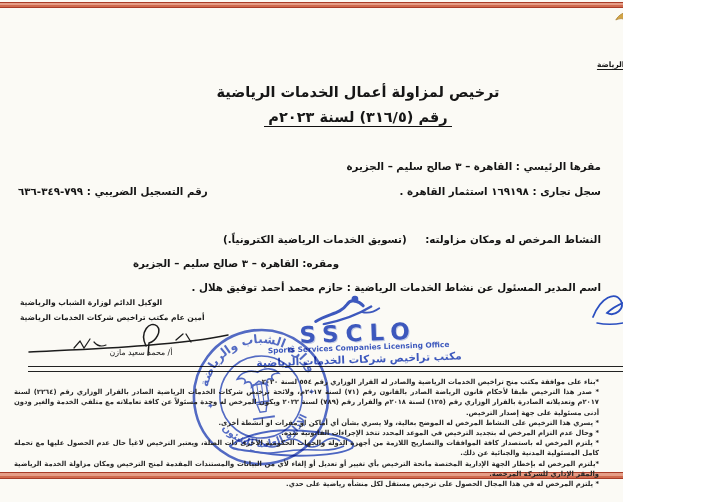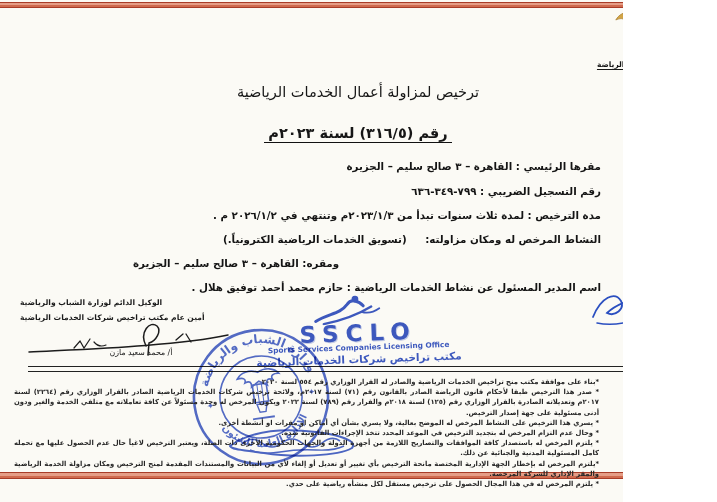--- a/index.html
+++ b/index.html
@@ -15,22 +15,22 @@
   .frame-right-outer{position:absolute;left:704px;top:3px;width:3px;height:470px;background:#bf4f38;}
   .frame-right-inner{position:absolute;left:697px;top:5px;width:1.5px;height:468px;background:#c9614a;}
 
   
   .emblem{position:absolute;left:610px;top:6px;width:58px;height:52px;}
   .ministry-name{position:absolute;left:580px;top:60px;width:118px;text-align:center;
     font-size:7.5px;font-weight:700;text-decoration:underline;text-underline-offset:2px;direction:rtl;}
 
   
   .title-wrap{position:absolute;left:158px;top:84px;width:400px;text-align:center;direction:rtl;}
-  .title-l1{font-size:14.5px;font-weight:400;letter-spacing:.2px;}
-  .title-l2{margin-top:25px;font-size:14.5px;font-weight:700;display:inline-block;
+  .title-l1{font-size:14.5px;font-weight:700;letter-spacing:.2px;}
+  .title-l2{margin-top:9px;font-size:14.5px;font-weight:700;display:inline-block;
     border-bottom:1.6px solid #111;padding:0 4px 1px 4px;}
 
   
   .row{position:absolute;left:18px;right:22px;display:flex;justify-content:space-between;
     direction:rtl;font-weight:700;font-size:10.3px;color:#141414;white-space:nowrap;}
   .r1{top:160px}.r2{top:185px}.r3{top:209px}.r4{top:233px}.r5{top:257px}.r6{top:281px}
   .abs-l205{position:absolute;left:205px;}
   .abs-l115{position:absolute;left:115px;}
 
   
@@ -90,24 +90,22 @@
 
   <div class="title-wrap">
     <div class="title-l1">ترخيص لمزاولة أعمال الخدمات الرياضية</div>
     <div><span class="title-l2">رقم (٣١٦/٥) لسنة ٢٠٢٣م</span></div>
   </div>
 
   <div class="row r1">
     <span>مقرها الرئيسي : القاهرة – ٣ صالح سليم – الجزيرة</span>
   </div>
   <div class="row r2">
+    <span>سجل تجارى : ١٦٩١٩٨ استثمار  القاهرة   .</span>
     <span>رقم التسجيل الضريبي : ٧٩٩-٣٤٩-٦٣٦</span>
-  </div>
-  <div class="row r3">
-    <span>مدة الترخيص : لمدة ثلاث سنوات تبدأ من ٢٠٢٣/١/٣م وتنتهي في ٢٠٢٦/١/٢ م .</span>
   </div>
   <div class="row r4">
     <span>النشاط المرخص له ومكان مزاولته:</span>
     <span class="abs-l205">(تسويق الخدمات الرياضية الكترونياً.)</span>
   </div>
   <div class="row r5">
     <span class="abs-l115">ومقره: القاهرة – ٣ صالح سليم – الجزيرة</span>
   </div>
   <div class="row r6">
     <span>اسم المدير المسئول عن نشاط الخدمات الرياضية :  حازم محمد أحمد توفيق هلال .</span>

